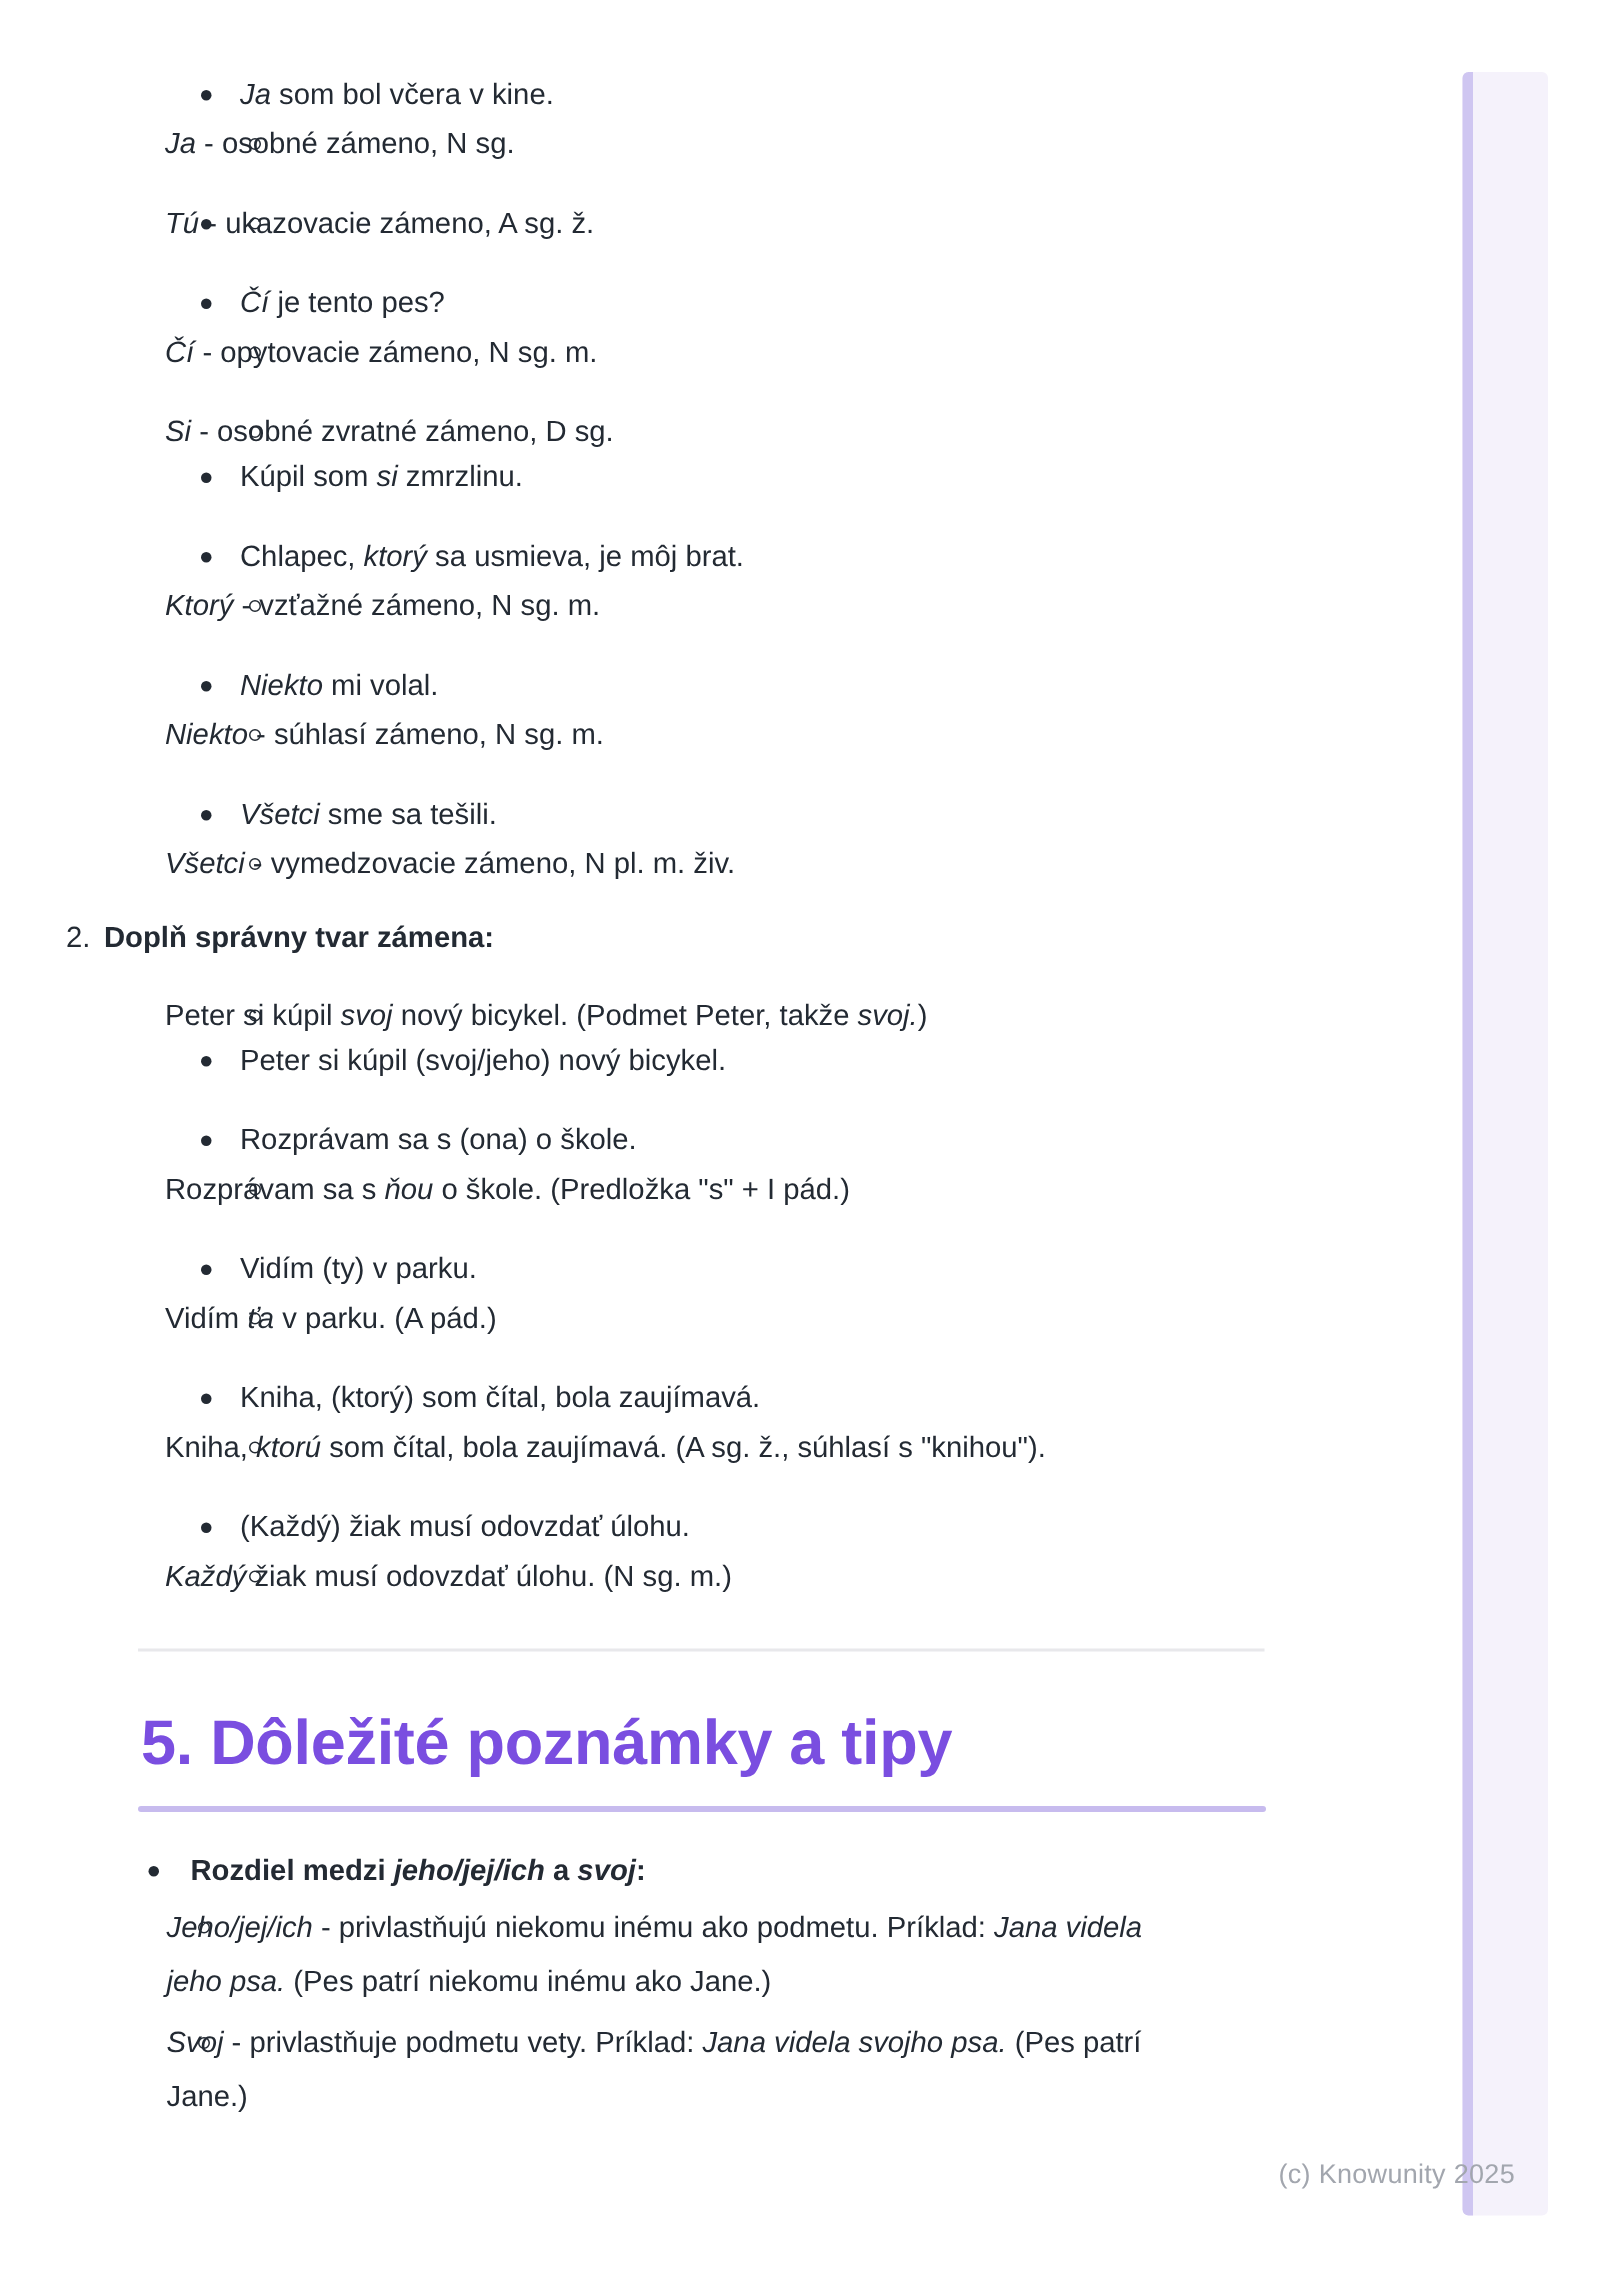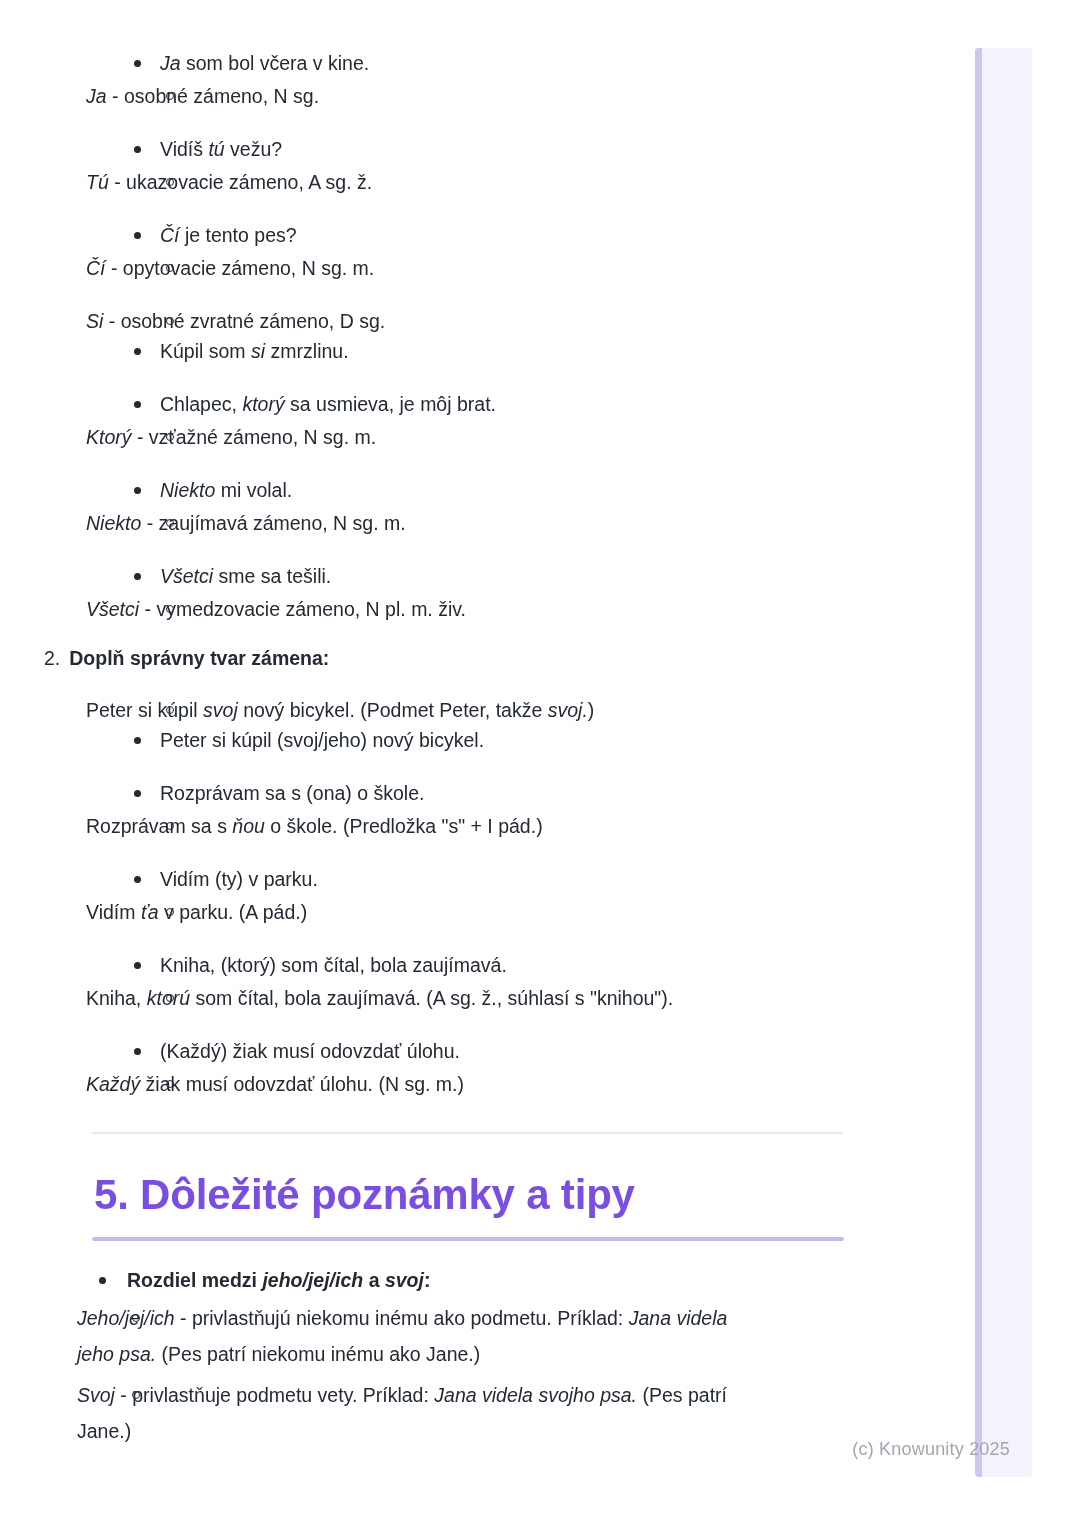--- a/index.html
+++ b/index.html
@@ -26,31 +26,31 @@
   .item{margin-bottom:23px;}
   .row{position:relative;font-size:19.5px;line-height:30px;}
   .row .txt{display:block;}
   .row.sub{margin-top:3px;}
   .marker{position:absolute;width:7px;height:7px;border-radius:50%;}
   .marker.dot{background:var(--text);}
   .marker.ring{background:transparent;border:1.6px solid var(--text);width:6px;height:6px;}
   
   .ex .main{padding-left:160px;}
   .ex .main>.marker{left:134px;top:12px;}
-  .ex .sub{padding-left:86px;}
+  .ex .sub{padding-left:110px;}
   .ex .sub>.marker{left:166px;top:11px;}
   .ex .row .txt{max-width:870px;}
   
   .olrow{margin:-4px 0 22px 0;padding-left:44px;font-size:19.5px;line-height:30px;}
   .olnum{margin-right:9px;}
   .oltitle{font-weight:700;}
   
   .sec .main{padding-left:127px;}
   .sec .main>.marker{left:99px;top:12px;}
-  .sec .sub{padding-left:77px;line-height:36px;margin-top:5px;}
+  .sec .sub{padding-left:111px;line-height:36px;margin-top:5px;}
   .sec .sub>.marker{left:132px;top:14px;}
   .sec .sub .txt{max-width:662px;}
   .sec .item{margin-bottom:0;}
   
   .divider{height:2px;background:var(--divider-gray);margin:33px 0 0 92px;width:751px;}
   .h5{margin:39px 0 0 94px;font-size:42px;line-height:44px;font-weight:700;color:var(--heading-purple);letter-spacing:-0.2px;}
   .hrule{height:4px;background:var(--underline-purple);margin:20px 0 0 92px;width:752px;border-radius:2px;}
   #notes{margin-top:24px;}
   .it{font-style:italic;}
   .bd{font-weight:700;}
@@ -72,21 +72,20 @@
             <div class="txt"><span class="it">Ja</span><span> som bol včera v kine.</span></div>
           </div>
           <div class="row sub">
             <div class="marker ring"></div>
             <div class="txt"><span class="it">Ja</span><span> - osobné zámeno, N sg.</span></div>
           </div>
         </div>
         <div class="item">
           <div class="row main">
             <div class="marker dot"></div>
-            <div class="txt"><span>Vidíš </span><span class="it">tú</span><span> vežu?</span></div>
           </div>
           <div class="row sub">
             <div class="marker ring"></div>
             <div class="txt"><span class="it">Tú</span><span> - ukazovacie zámeno, A sg. ž.</span></div>
           </div>
         </div>
         <div class="item">
           <div class="row main">
             <div class="marker dot"></div>
             <div class="txt"><span class="it">Čí</span><span> je tento pes?</span></div>
@@ -116,21 +115,21 @@
             <div class="txt"><span class="it">Ktorý</span><span> - vzťažné zámeno, N sg. m.</span></div>
           </div>
         </div>
         <div class="item">
           <div class="row main">
             <div class="marker dot"></div>
             <div class="txt"><span class="it">Niekto</span><span> mi volal.</span></div>
           </div>
           <div class="row sub">
             <div class="marker ring"></div>
-            <div class="txt"><span class="it">Niekto</span><span> - zaujímavá zámeno, N sg. m.</span></div>
+            <div class="txt"><span class="it">Niekto</span><span> - súhlasí zámeno, N sg. m.</span></div>
           </div>
         </div>
         <div class="item">
           <div class="row main">
             <div class="marker dot"></div>
             <div class="txt"><span class="it">Všetci</span><span> sme sa tešili.</span></div>
           </div>
           <div class="row sub">
             <div class="marker ring"></div>
             <div class="txt"><span class="it">Všetci</span><span> - vymedzovacie zámeno, N pl. m. živ.</span></div>

